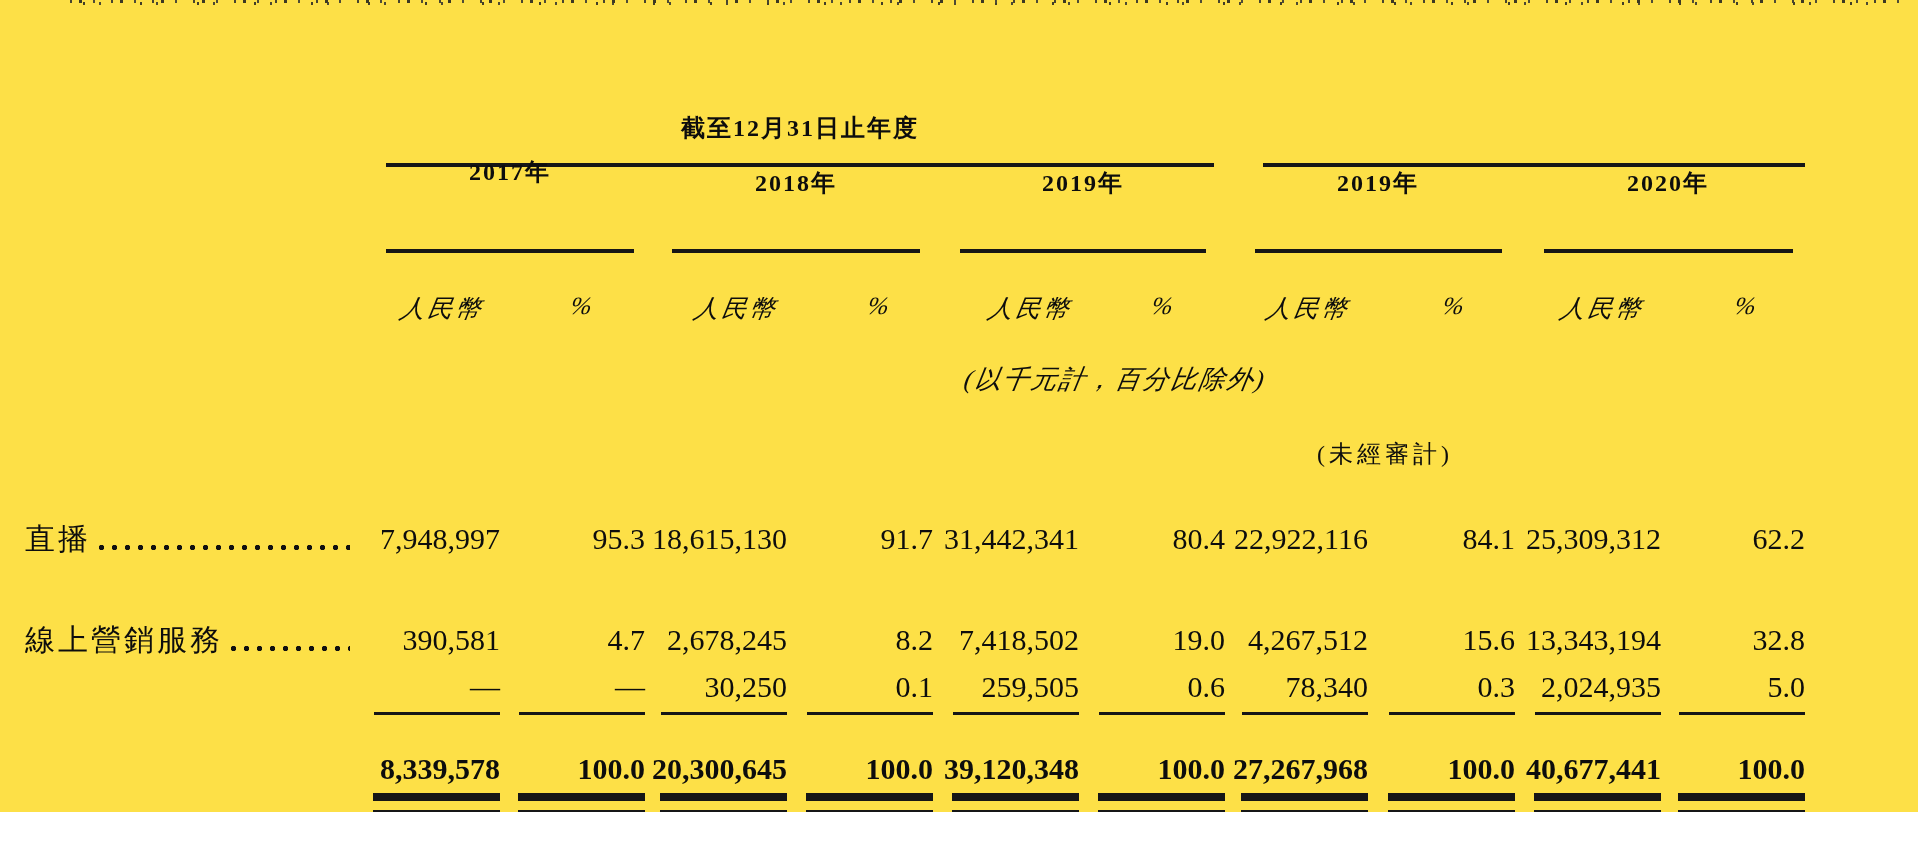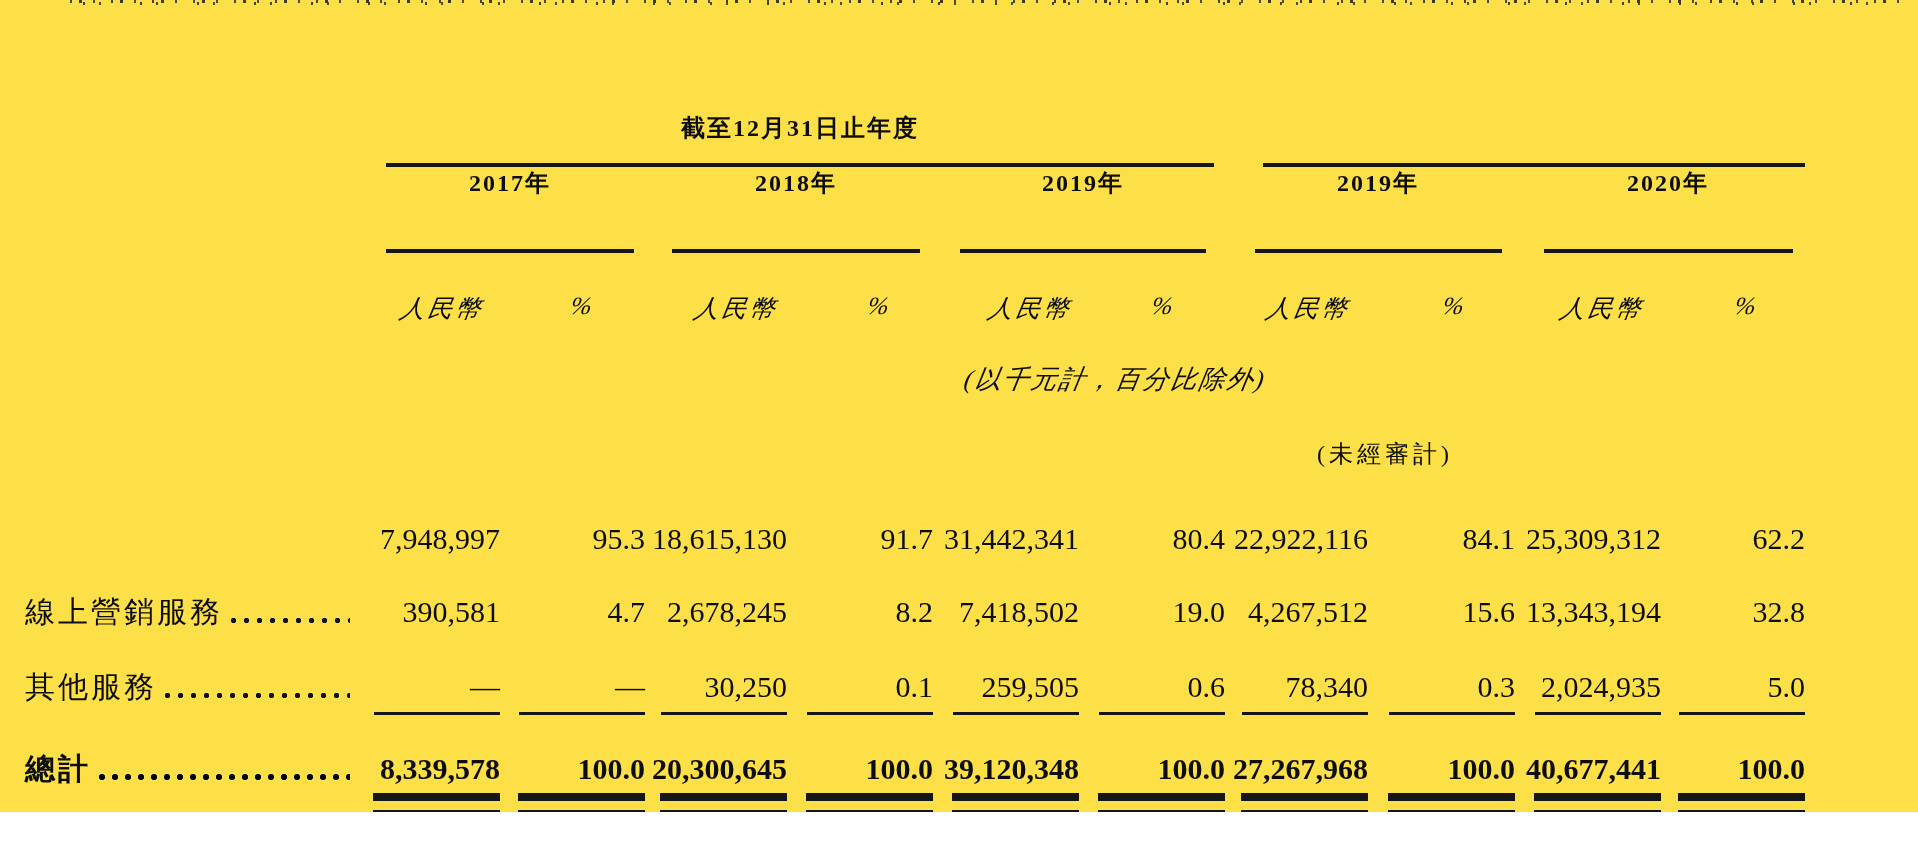--- a/index.html
+++ b/index.html
@@ -25,21 +25,21 @@
   .skew{transform:translateX(-50%) skewX(-9deg);}
   .hdr-b{font-weight:bold;font-size:24px;letter-spacing:2px;}
   .sub{font-style:italic;font-size:25px;letter-spacing:3px;}
   .note1{font-style:italic;font-size:26px;letter-spacing:2px;}
   .note2{font-size:24px;letter-spacing:4px;}
   .rule{position:absolute;background:#161616;}
   
   .cell{position:absolute;text-align:right;white-space:nowrap;font-size:30px;line-height:36px;}
   .cA{right:1418px}.cB{right:1273px}.cC{right:1131px}.cD{right:985px}.cE{right:839px}
   .cF{right:693px}.cG{right:550px}.cH{right:403px}.cI{right:257px}.cJ{right:113px}
-  .rY1{top:521px}.rY2{top:594px}.rY3{top:669px}.rYT{top:751px}
+  .rY1{top:521px}.rY2{top:622px}.rY3{top:669px}.rYT{top:751px}
   .tot{font-weight:bold;}
   
   .lab{position:absolute;left:25px;width:327px;display:flex;align-items:flex-end;font-size:30px;line-height:36px;letter-spacing:3px;}
   .lab .txt{white-space:nowrap;}
   .dots{
     flex:1;height:7px;margin:0 2px 6px 8px;
     background-image:radial-gradient(circle at 2.5px 2.5px,#101010 2.4px,transparent 3px);
     background-size:13px 6px;background-repeat:repeat-x;background-position:0 100%;
   }
   .dots-b{
@@ -51,21 +51,21 @@
 <body>
 
 <div class="page">
 
   <div class="clip-top"></div>
 
   <div class="ctr hdr-b" style="left:800px;top:112px;">截至12月31日止年度</div>
   <div class="rule" style="left:386px;top:163px;width:828px;height:4px;"></div>
   <div class="rule" style="left:1263px;top:163px;width:542px;height:4px;"></div>
 
-  <div class="ctr hdr-b" style="left:510px;top:167px;">2017年</div>
+  <div class="ctr hdr-b" style="left:510px;top:156px;">2017年</div>
   <div class="ctr hdr-b" style="left:796px;top:167px;">2018年</div>
   <div class="ctr hdr-b" style="left:1083px;top:167px;">2019年</div>
   <div class="ctr hdr-b" style="left:1378px;top:167px;">2019年</div>
   <div class="ctr hdr-b" style="left:1668px;top:167px;">2020年</div>
   <div class="rule" style="left:386px;top:249px;width:248px;height:4px;"></div>
   <div class="rule" style="left:672px;top:249px;width:248px;height:4px;"></div>
   <div class="rule" style="left:960px;top:249px;width:246px;height:4px;"></div>
   <div class="rule" style="left:1255px;top:249px;width:247px;height:4px;"></div>
   <div class="rule" style="left:1544px;top:249px;width:249px;height:4px;"></div>
 
@@ -76,20 +76,24 @@
   <div class="ctr skew sub" style="left:1030px;top:292px;">人民幣</div>
   <div class="ctr skew sub" style="left:1164px;top:292px;">%</div>
   <div class="ctr skew sub" style="left:1308px;top:292px;">人民幣</div>
   <div class="ctr skew sub" style="left:1455px;top:292px;">%</div>
   <div class="ctr skew sub" style="left:1602px;top:292px;">人民幣</div>
   <div class="ctr skew sub" style="left:1747px;top:292px;">%</div>
 
   <div class="ctr skew note1" style="left:1115px;top:362px;">(以千元計，百分比除外)</div>
   <div class="ctr note2" style="left:1385px;top:438px;text-align:right;">(未經審計)</div>
 
+  <div class="lab rY1">
+    <span class="txt">直播</span>
+    <span class="dots"></span>
+  </div>
   <div class="cell rY1 cA">7,948,997</div>
   <div class="cell rY1 cB">95.3</div>
   <div class="cell rY1 cC">18,615,130</div>
   <div class="cell rY1 cD">91.7</div>
   <div class="cell rY1 cE">31,442,341</div>
   <div class="cell rY1 cF">80.4</div>
   <div class="cell rY1 cG">22,922,116</div>
   <div class="cell rY1 cH">84.1</div>
   <div class="cell rY1 cI">25,309,312</div>
   <div class="cell rY1 cJ">62.2</div>
@@ -102,24 +106,20 @@
   <div class="cell rY2 cB">4.7</div>
   <div class="cell rY2 cC">2,678,245</div>
   <div class="cell rY2 cD">8.2</div>
   <div class="cell rY2 cE">7,418,502</div>
   <div class="cell rY2 cF">19.0</div>
   <div class="cell rY2 cG">4,267,512</div>
   <div class="cell rY2 cH">15.6</div>
   <div class="cell rY2 cI">13,343,194</div>
   <div class="cell rY2 cJ">32.8</div>
 
-  <div class="lab rY3">
-    <span class="txt">其他服務</span>
-    <span class="dots"></span>
-  </div>
   <div class="cell rY3 cA">—</div>
   <div class="cell rY3 cB">—</div>
   <div class="cell rY3 cC">30,250</div>
   <div class="cell rY3 cD">0.1</div>
   <div class="cell rY3 cE">259,505</div>
   <div class="cell rY3 cF">0.6</div>
   <div class="cell rY3 cG">78,340</div>
   <div class="cell rY3 cH">0.3</div>
   <div class="cell rY3 cI">2,024,935</div>
   <div class="cell rY3 cJ">5.0</div>
@@ -128,24 +128,20 @@
   <div class="rule" style="right:1273px;top:712px;width:126px;height:3px;"></div>
   <div class="rule" style="right:1131px;top:712px;width:126px;height:3px;"></div>
   <div class="rule" style="right:985px;top:712px;width:126px;height:3px;"></div>
   <div class="rule" style="right:839px;top:712px;width:126px;height:3px;"></div>
   <div class="rule" style="right:693px;top:712px;width:126px;height:3px;"></div>
   <div class="rule" style="right:550px;top:712px;width:126px;height:3px;"></div>
   <div class="rule" style="right:403px;top:712px;width:126px;height:3px;"></div>
   <div class="rule" style="right:257px;top:712px;width:126px;height:3px;"></div>
   <div class="rule" style="right:113px;top:712px;width:126px;height:3px;"></div>
 
-  <div class="lab rYT tot">
-    <span class="txt">總計</span>
-    <span class="dots dots-b"></span>
-  </div>
   <div class="cell rYT cA tot">8,339,578</div>
   <div class="cell rYT cB tot">100.0</div>
   <div class="cell rYT cC tot">20,300,645</div>
   <div class="cell rYT cD tot">100.0</div>
   <div class="cell rYT cE tot">39,120,348</div>
   <div class="cell rYT cF tot">100.0</div>
   <div class="cell rYT cG tot">27,267,968</div>
   <div class="cell rYT cH tot">100.0</div>
   <div class="cell rYT cI tot">40,677,441</div>
   <div class="cell rYT cJ tot">100.0</div>

